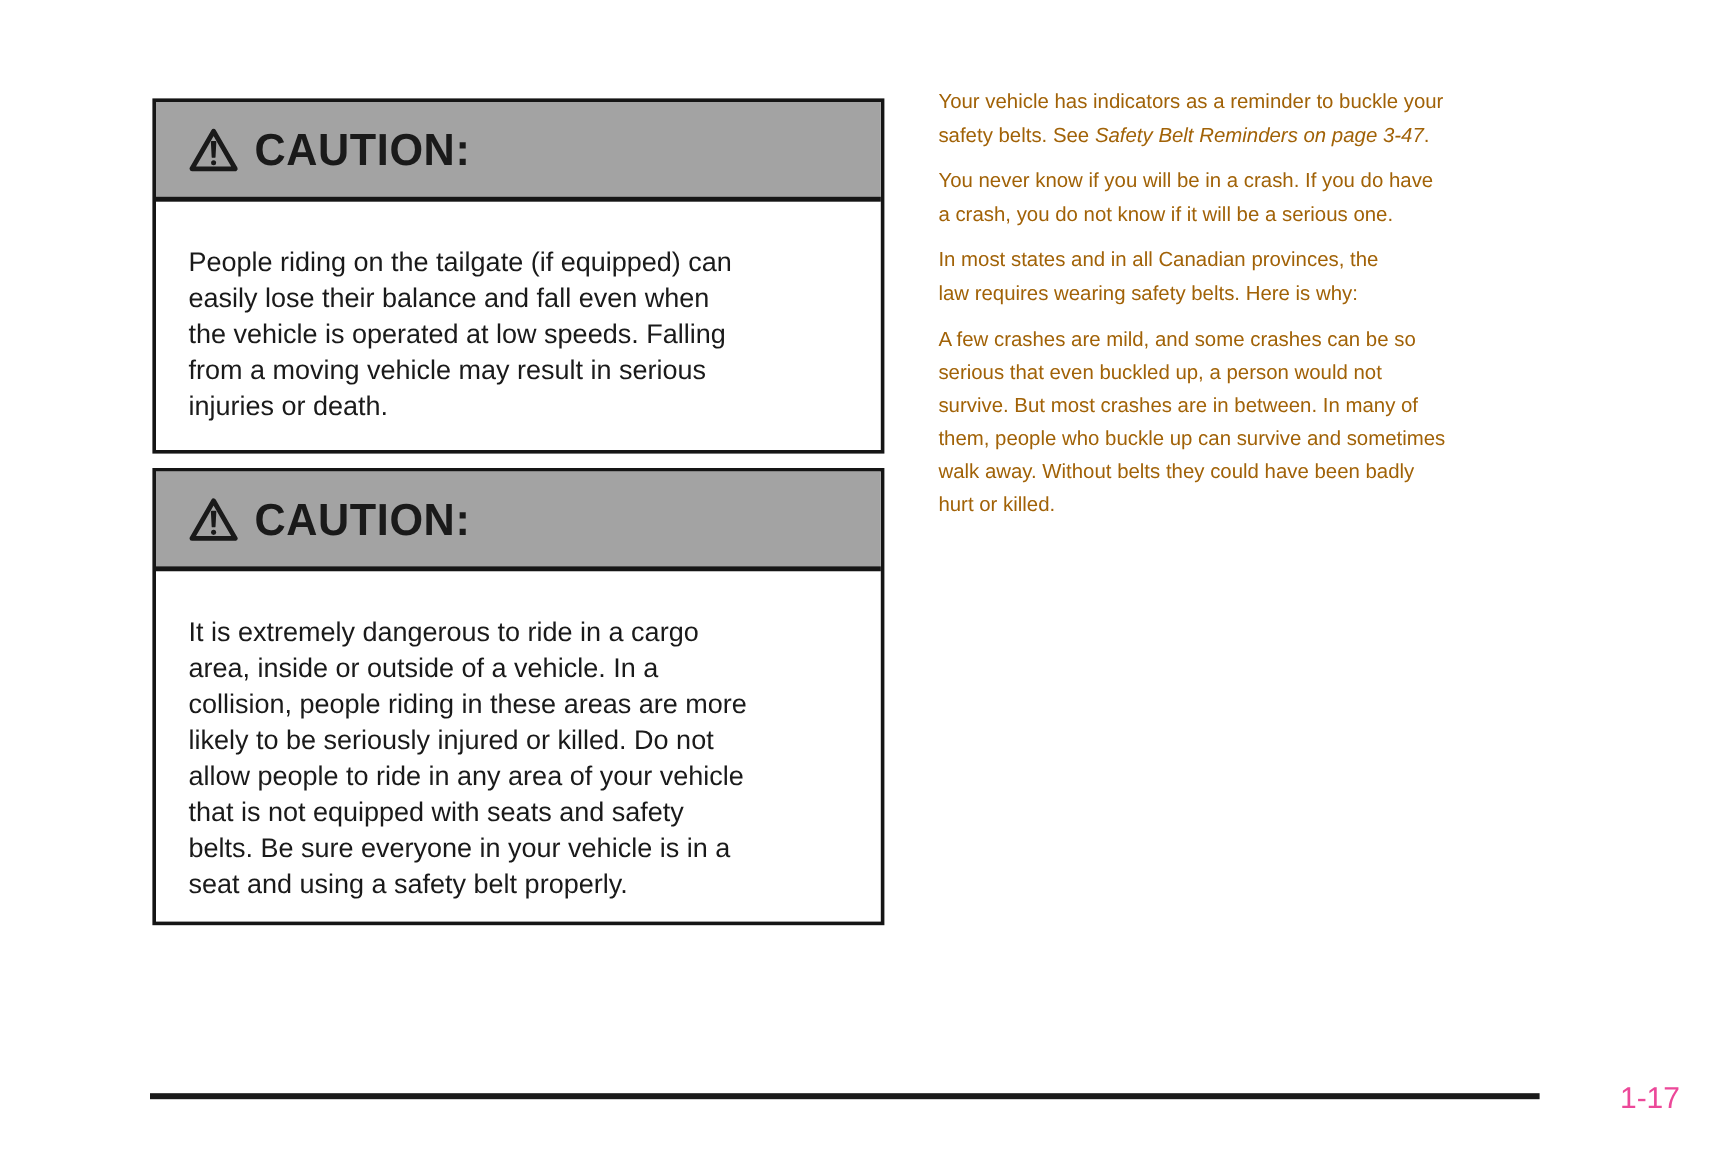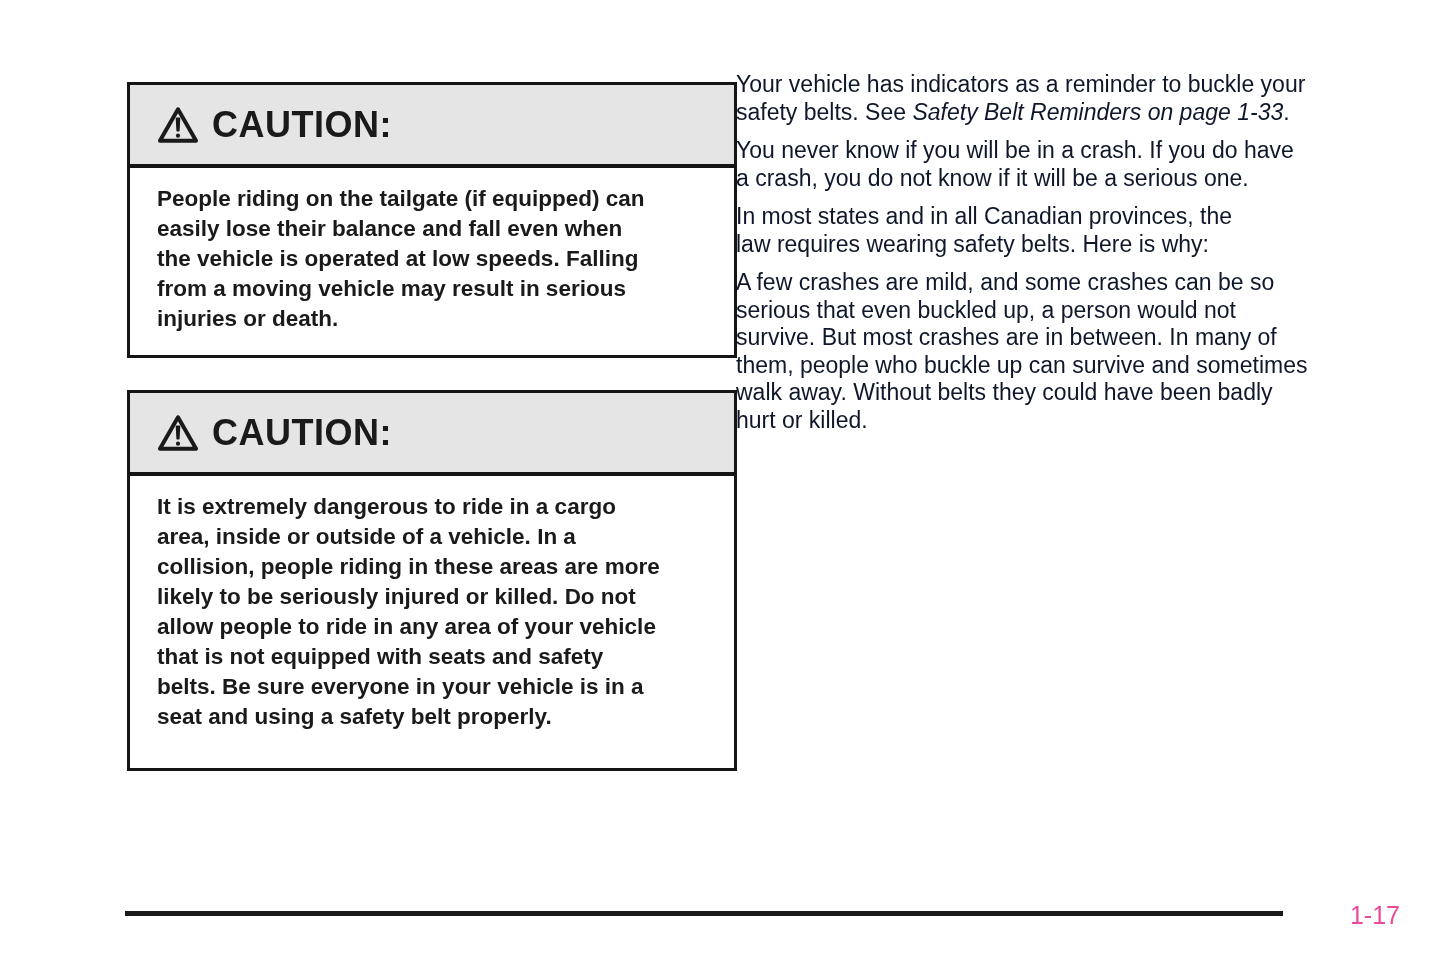--- a/index.html
+++ b/index.html
@@ -26,21 +26,21 @@
     position: absolute;
     left: 127px;
     width: 604px;
     border: 3px solid #151515;
     background: #ffffff;
   }
   .caution-box.first  { top: 82px; }
   .caution-box.second { top: 390px; }
 
   .caution-header {
-    background: #e5e5e5;
+    background: #a3a3a3;
     border-bottom: 4px solid #151515;
     height: 79px;
     display: flex;
     align-items: center;
     padding-left: 27px;
     gap: 13px;
   }
   .caution-heading {
     font-size: 36px;
     font-weight: bold;
@@ -51,37 +51,38 @@
   .warning-icon {
     width: 42px;
     height: 38px;
     flex: 0 0 auto;
   }
 
   .caution-body {
     padding: 16px 24px 21px 27px;
     font-size: 22.5px;
     line-height: 30px;
-    font-weight: bold;
+    font-weight: normal;
     color: #1a1a1a;
     white-space: pre-line;
+    margin-top: 20px;
   }
   .caution-box.second .caution-body {
-    padding-bottom: 36px;
+    padding-bottom: 16px;
   }
 
   
   .main-text {
     position: absolute;
-    left: 736px;
+    left: 782px;
     top: 71px;
     width: 622px;
-    font-size: 23px;
+    font-size: 17px;
     line-height: 27.5px;
-    color: #0f172a;
+    color: #a16207;
   }
   .main-text p {
     margin: 0 0 11px 0;
     white-space: pre-line;
   }
   .main-text em {
     font-style: italic;
   }
 
   
@@ -138,21 +139,21 @@
 collision, people riding in these areas are more
 likely to be seriously injured or killed. Do not
 allow people to ride in any area of your vehicle
 that is not equipped with seats and safety
 belts. Be sure everyone in your vehicle is in a
 seat and using a safety belt properly.</div>
   </div>
 
   <div class="main-text">
     <p><span>Your vehicle has indicators as a reminder to buckle your
-safety belts. See </span><em>Safety Belt Reminders on page 1-33</em><span>.</span></p>
+safety belts. See </span><em>Safety Belt Reminders on page 3-47</em><span>.</span></p>
     <p>You never know if you will be in a crash. If you do have
 a crash, you do not know if it will be a serious one.</p>
     <p>In most states and in all Canadian provinces, the
 law requires wearing safety belts. Here is why:</p>
     <p>A few crashes are mild, and some crashes can be so
 serious that even buckled up, a person would not
 survive. But most crashes are in between. In many of
 them, people who buckle up can survive and sometimes
 walk away. Without belts they could have been badly
 hurt or killed.</p>

